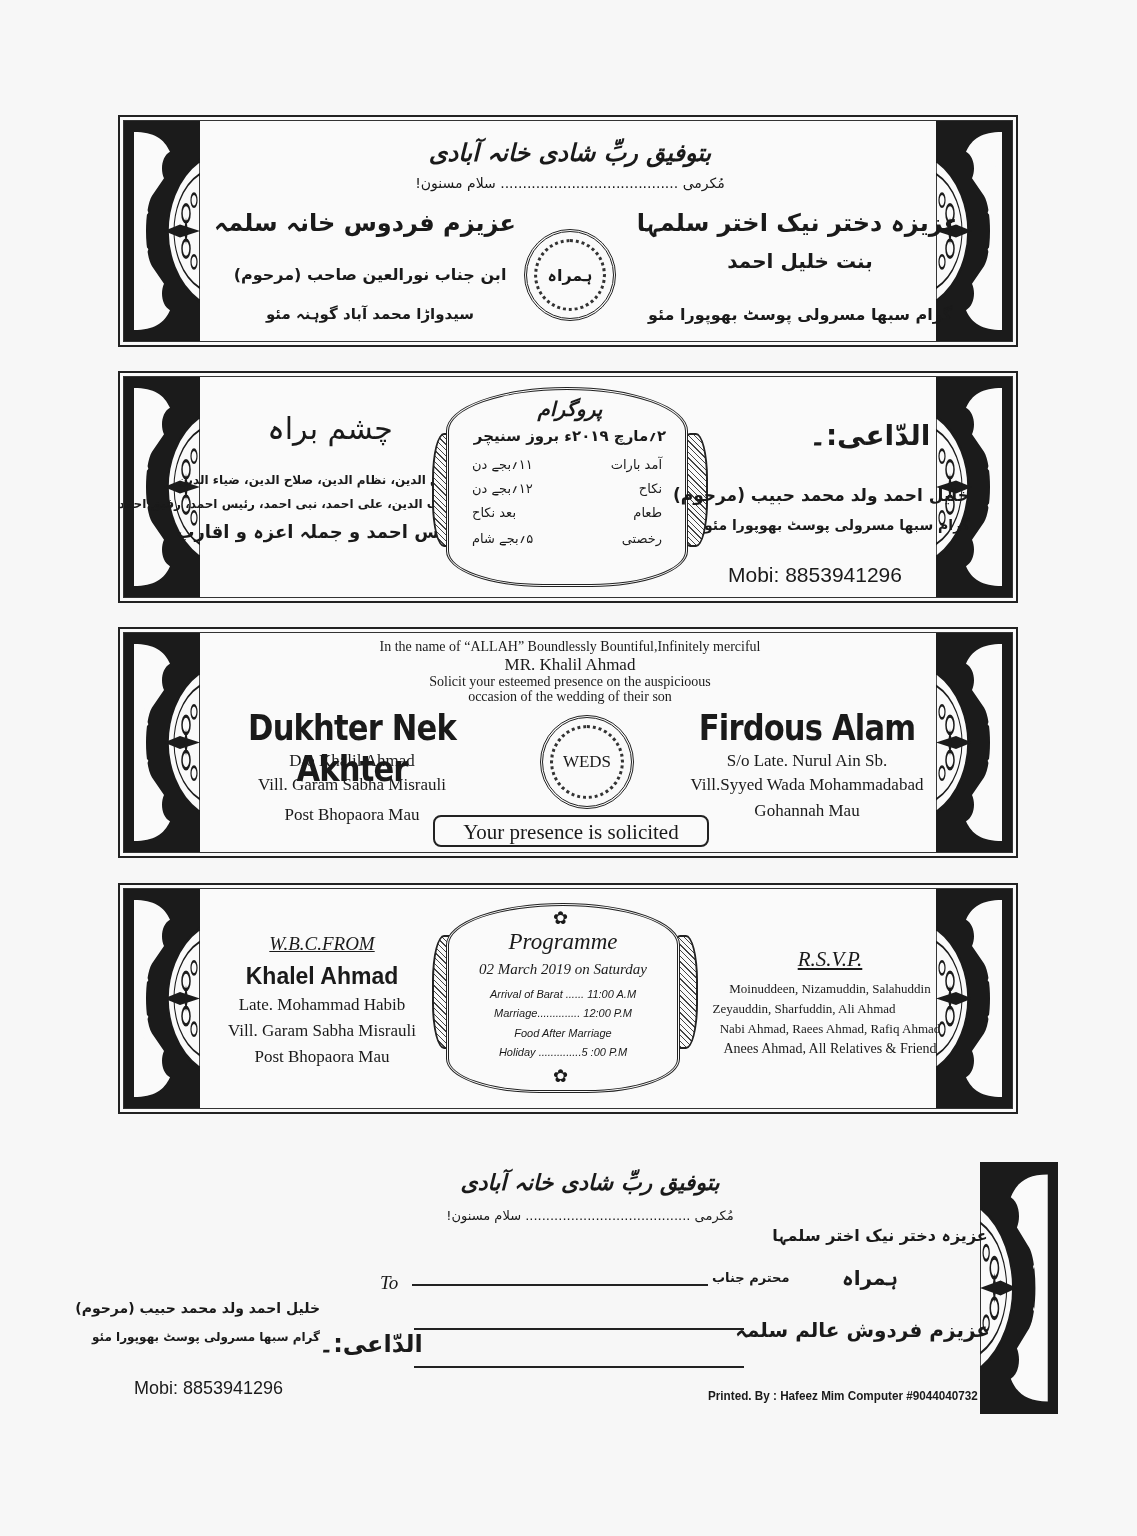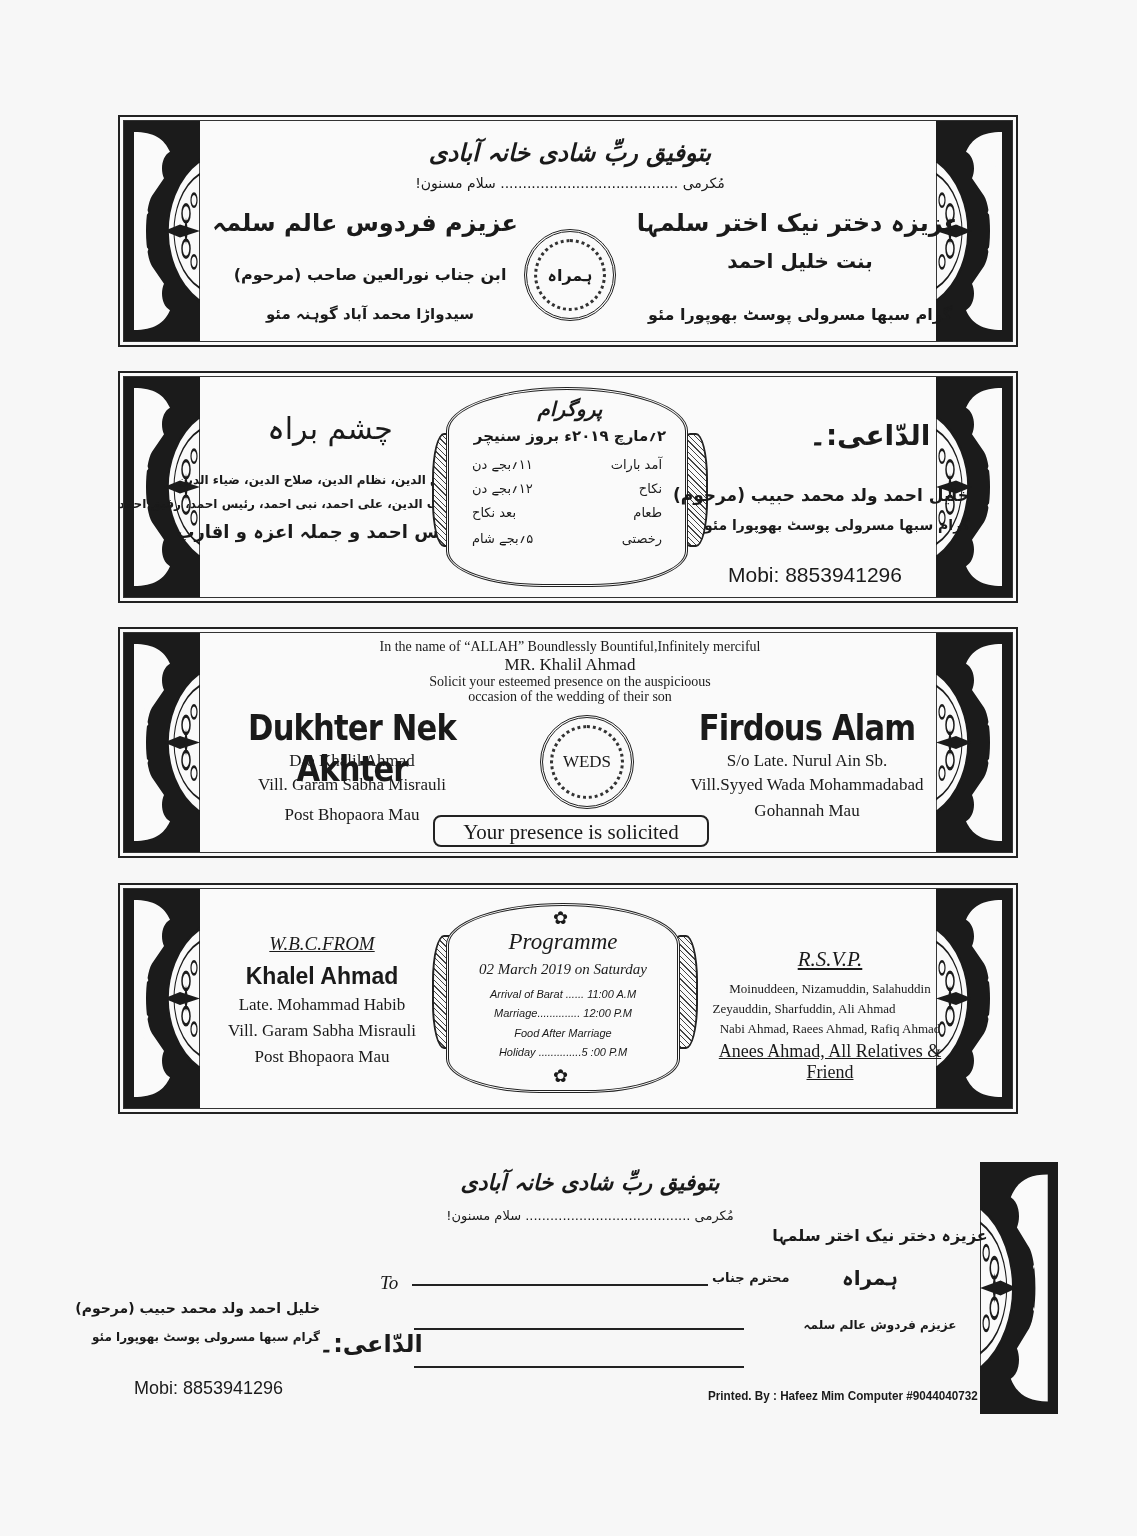--- a/index.html
+++ b/index.html
@@ -59,21 +59,21 @@
       </svg>
     </div>
   <div class="abs urdu center" style="left:300px;width:300px;top:22px;font-size:24px;font-weight:bold;font-style:italic;">بتوفیق ربِّ شادی خانہ آبادی</div>
   <div class="abs urdu center" style="left:230px;width:440px;top:58px;font-size:14px;">مُکرمی ........................................ سلام مسنون!</div>
   <div class="abs urdu center" style="left:520px;width:320px;top:92px;font-size:24px;font-weight:bold;">عزیزہ دختر نیک اختر سلمہا</div>
   <div class="abs urdu center" style="left:560px;width:240px;top:132px;font-size:20px;font-weight:bold;">بنت خلیل احمد</div>
   <div class="abs urdu center" style="left:520px;width:320px;top:188px;font-size:16px;font-weight:bold;">گرام سبھا مسرولی پوسٹ بھوپورا مئو</div>
   <div class="seal" style="left:404px;top:112px;width:92px;height:92px;">
     <span class="urdu" style="font-size:16px;font-weight:bold;">ہمراہ</span>
   </div>
-  <div class="abs urdu center" style="left:80px;width:330px;top:92px;font-size:24px;font-weight:bold;">عزیزم فردوس عالم سلمہ</div>
+  <div class="abs urdu center" style="left:80px;width:330px;top:92px;font-size:24px;font-weight:bold;">عزیزم فردوس خانہ سلمہ</div>
   <div class="abs urdu center" style="left:100px;width:300px;top:148px;font-size:16px;font-weight:bold;">ابن جناب نورالعین صاحب (مرحوم)</div>
   <div class="abs urdu center" style="left:100px;width:300px;top:188px;font-size:15px;font-weight:bold;">سیدواڑا محمد آباد گوہنہ مئو</div>
 </div>
 
 <div class="card" style="top:371px;height:232px;">
   <div class="orn left">
       <svg viewBox="0 0 76 100" preserveAspectRatio="none">
         <use href="#orn-shape"></use>
       </svg>
     </div>
@@ -174,33 +174,33 @@
   <div class="abs times center" style="left:330px;width:226px;top:76px;font-size:15px;font-style:italic;">02 March 2019 on Saturday</div>
   <div class="abs sans center" style="left:340px;width:206px;top:103px;font-size:11px;font-style:italic;">Arrival of Barat ...... 11:00 A.M</div>
   <div class="abs sans center" style="left:340px;width:206px;top:122px;font-size:11px;font-style:italic;">Marriage.............. 12:00 P.M</div>
   <div class="abs sans center" style="left:340px;width:206px;top:142px;font-size:11px;font-style:italic;">Food After Marriage</div>
   <div class="abs sans center" style="left:340px;width:206px;top:161px;font-size:11px;font-style:italic;">Holiday ..............5 :00 P.M</div>
 
   <div class="abs times center under" style="left:590px;width:240px;top:62px;font-size:21px;font-style:italic;">R.S.V.P.</div>
   <div class="abs times center" style="left:575px;width:270px;top:96px;font-size:13px;">Moinuddeen, Nizamuddin, Salahuddin</div>
   <div class="abs times center" style="left:575px;width:218px;top:116px;font-size:13px;">Zeyauddin, Sharfuddin, Ali Ahmad</div>
   <div class="abs times center" style="left:575px;width:270px;top:136px;font-size:13px;">Nabi Ahmad, Raees Ahmad, Rafiq Ahmad</div>
-  <div class="abs times center" style="left:575px;width:270px;top:156px;font-size:18px;text-decoration:underline;">Anees Ahmad, All Relatives &amp; Friend</div>
+  <div class="abs times center" style="left:575px;width:270px;top:156px;font-size:14px;">Anees Ahmad, All Relatives &amp; Friend</div>
 </div>
 
 <div class="abs" style="left:980px;top:1162px;width:78px;height:252px;">
   <svg viewBox="0 0 76 100" preserveAspectRatio="none" style="width:100%;height:100%;transform:scaleX(-1);">
       <use href="#orn-shape"></use>
     </svg>
 </div>
 <div class="abs urdu center" style="left:440px;width:300px;top:1170px;font-size:22px;font-weight:bold;font-style:italic;">بتوفیق ربِّ شادی خانہ آبادی</div>
 <div class="abs urdu center" style="left:390px;width:400px;top:1208px;font-size:13px;">مُکرمی ........................................ سلام مسنون!</div>
 <div class="abs urdu center" style="left:770px;width:220px;top:1226px;font-size:16px;font-weight:bold;">عزیزہ دختر نیک اختر سلمہا</div>
 <div class="abs urdu center" style="left:830px;width:80px;top:1266px;font-size:20px;font-weight:bold;">ہمراہ</div>
-<div class="abs urdu center" style="left:770px;width:220px;top:1318px;font-size:12px;font-weight:bold;">عزیزم فردوش عالم سلمہ</div>
+<div class="abs urdu center" style="left:770px;width:220px;top:1318px;font-size:20px;font-weight:bold;">عزیزم فردوش عالم سلمہ</div>
 
 <div class="abs times" style="left:380px;top:1272px;font-size:19px;font-style:italic;text-align:right;">To</div>
 <div class="line" style="left:412px;top:1284px;width:296px;"></div>
 <div class="abs urdu" style="left:712px;top:1270px;font-size:13px;font-weight:bold;">محترم جناب</div>
 <div class="line" style="left:414px;top:1328px;width:330px;"></div>
 <div class="line" style="left:414px;top:1366px;width:330px;"></div>
 
 <div class="abs urdu center" style="left:316px;width:110px;top:1330px;font-size:24px;font-weight:bold;">الدّاعی:۔</div>
 <div class="abs urdu center" style="left:120px;width:200px;top:1300px;font-size:14px;font-weight:bold;">خلیل احمد ولد محمد حبیب (مرحوم)</div>
 <div class="abs urdu center" style="left:110px;width:210px;top:1330px;font-size:12px;font-weight:bold;">گرام سبھا مسرولی پوسٹ بھوپورا مئو</div>

